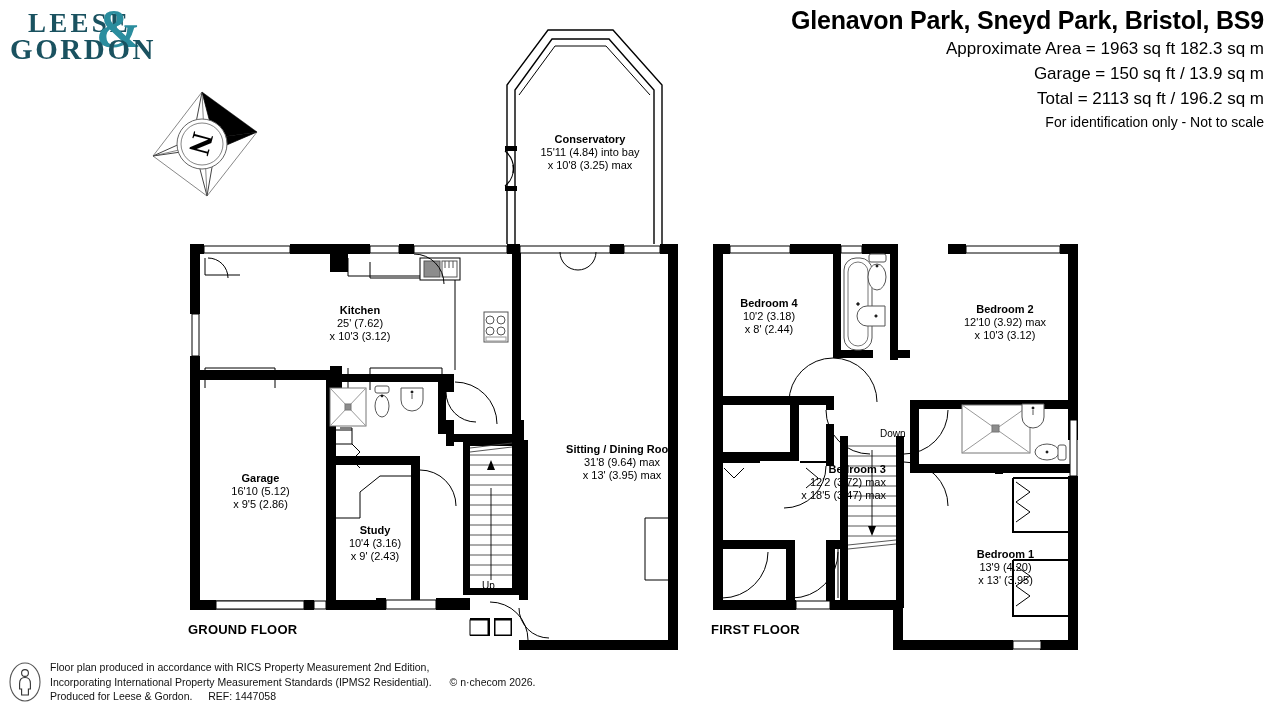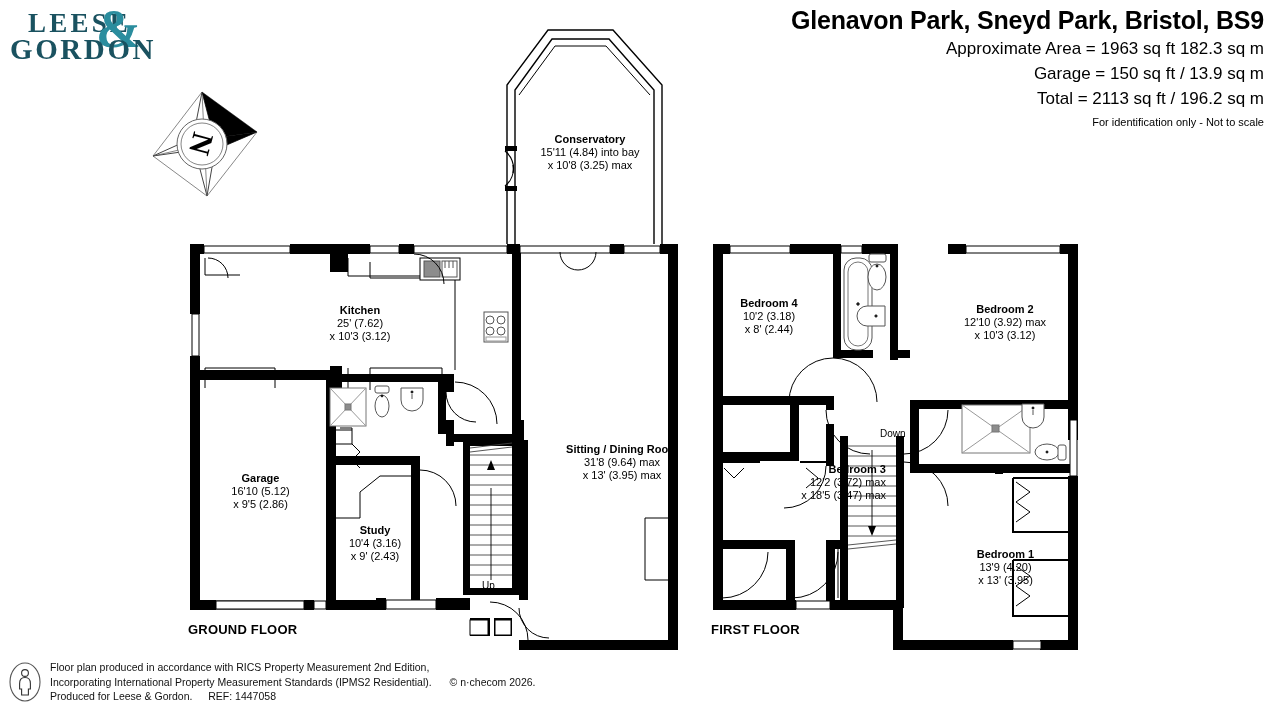--- a/index.html
+++ b/index.html
@@ -19,21 +19,21 @@
            letter-spacing:3.2px;color:#1a5260;font-family:"Liberation Serif",serif;}
   .logo-l2{position:absolute;left:2px;top:27px;font-size:29px;font-weight:bold;
            letter-spacing:2.6px;color:#1a5260;font-family:"Liberation Serif",serif;}
   .logo-amp{position:absolute;left:88px;top:-4px;font-size:54px;font-weight:bold;
             color:#2b8d9e;font-family:"Liberation Serif",serif;line-height:1;}
 
   
   .hdr{position:absolute;right:16px;top:4px;text-align:right;}
   .hdr-title{font-size:25px;font-weight:bold;letter-spacing:-0.2px;line-height:32px;}
   .hdr-line{font-size:17px;line-height:25px;}
-  .hdr-small{font-size:11px;line-height:18px;margin-top:2px;}
+  .hdr-small{font-size:14px;line-height:18px;margin-top:2px;}
 
   
   .compass{position:absolute;left:143px;top:88px;width:118px;height:112px;}
 
   
   .plan{position:absolute;left:0;top:0;width:1280px;height:708px;}
 
   
   .rlabel{position:absolute;text-align:center;line-height:13px;white-space:nowrap;}
   .rlabel .nm{font-size:11px;font-weight:bold;display:block;}

